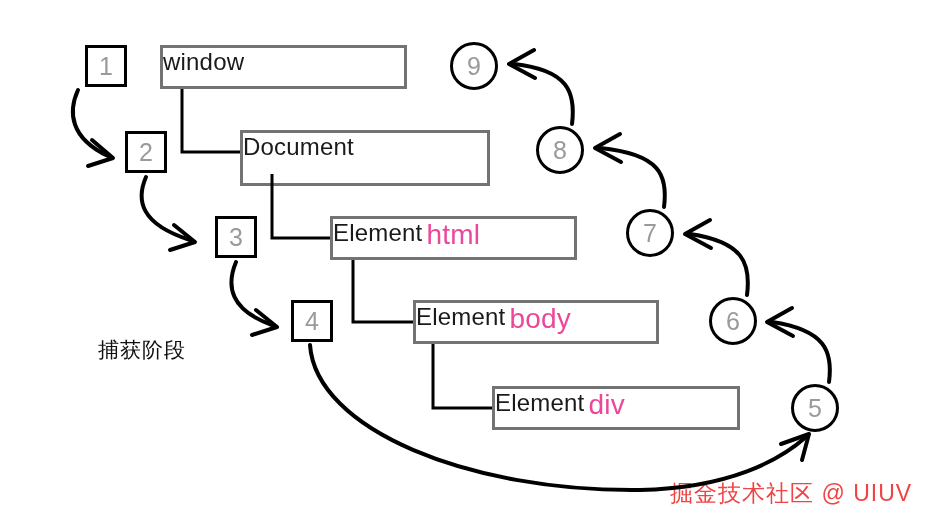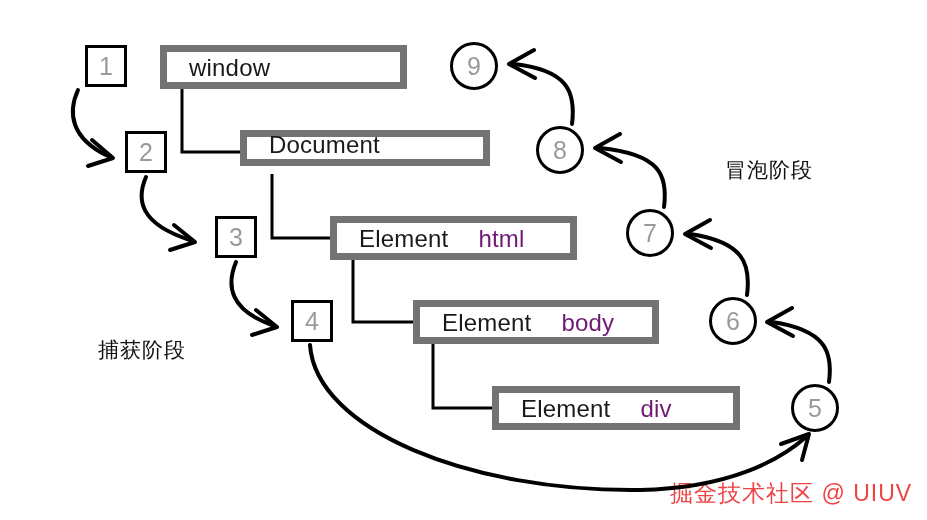--- a/index.html
+++ b/index.html
@@ -16,36 +16,35 @@
   }
   #stage {
     position: absolute;
     left: 0; top: 0;
     width: 927px;
     height: 520px;
   }
   .node-box {
     position: absolute;
     box-sizing: border-box;
-    border: 7px solid #737373;
+    border: 3px solid #737373;
     background: #ffffff;
     display: flex;
-    align-items: flex-end;
-    padding-left: 22px;
+    align-items: flex-start;
     white-space: nowrap;
   }
   .node-label {
     font-size: 24px;
     color: #1a1a1a;
     letter-spacing: 0.2px;
   }
   .node-tag {
-    font-size: 24px;
-    color: #701a75;
-    margin-left: 30px;
+    font-size: 28px;
+    color: #ec4899;
+    margin-left: 4px;
     letter-spacing: 0.2px;
   }
   .step-square {
     position: absolute;
     box-sizing: border-box;
     border: 3px solid #000000;
     background: #ffffff;
     display: flex;
     align-items: center;
     justify-content: center;
@@ -112,21 +111,21 @@
 </style>
 </head>
 <body>
 
 <div id="stage">
 
   <div class="node-box" style="left:160px; top:45px; width:247px; height:44px;">
     <span class="node-label">window</span>
   </div>
 
-  <div class="node-box" style="left:240px; top:130px; width:250px; height:36px;">
+  <div class="node-box" style="left:240px; top:130px; width:250px; height:56px;">
     <span class="node-label">Document</span>
   </div>
 
   <div class="node-box" style="left:330px; top:216px; width:247px; height:44px;">
     <span class="node-label">Element</span>
     <span class="node-tag">html</span>
   </div>
 
   <div class="node-box" style="left:413px; top:300px; width:246px; height:44px;">
     <span class="node-label">Element</span>
@@ -161,21 +160,20 @@
     <span>7</span>
   </div>
   <div class="step-circle" style="left:536px; top:126px; width:48px; height:48px;">
     <span>8</span>
   </div>
   <div class="step-circle" style="left:450px; top:42px; width:48px; height:48px;">
     <span>9</span>
   </div>
 
   <div class="phase-text" style="left:62px; top:336px;margin-left:36px;">捕获阶段</div>
-  <div class="phase-text" style="left:725px; top:156px;">冒泡阶段</div>
 
   <div class="watermark" style="left:670px; top:478px;">掘金技术社区 @ UIUV</div>
 
   <svg class="overlay" viewBox="0 0 927 520">
 
     <path class="wire" d="M182,89 L182,152 L240,152"></path>
 
     <path class="wire" d="M272,174 L272,238 L330,238"></path>
 
     <path class="wire" d="M353,260 L353,322 L413,322"></path>

